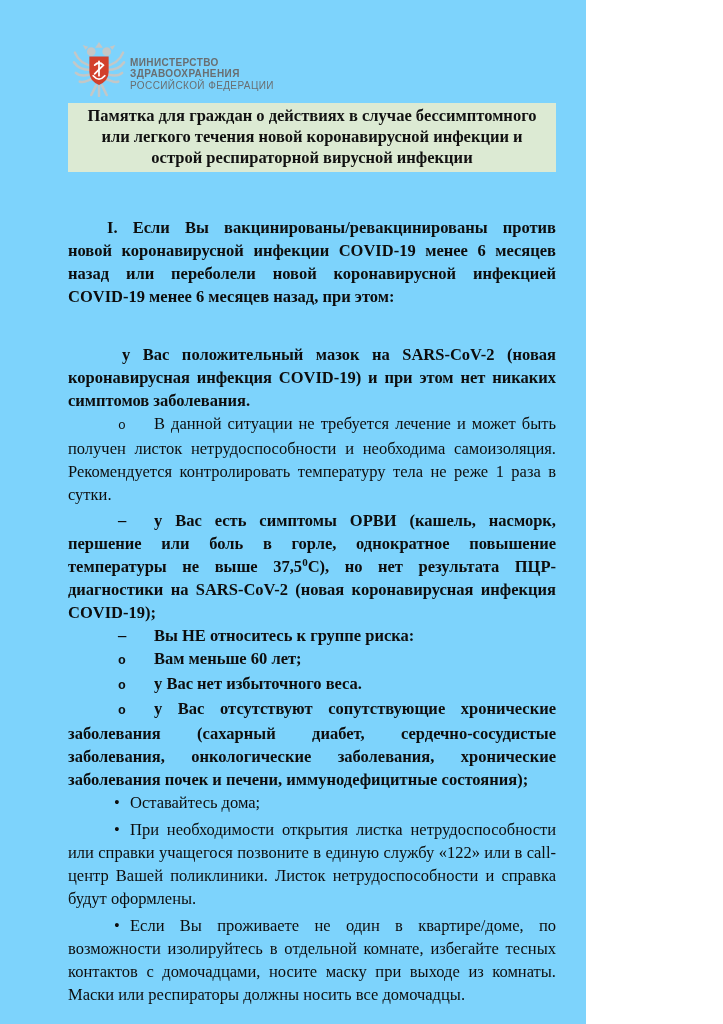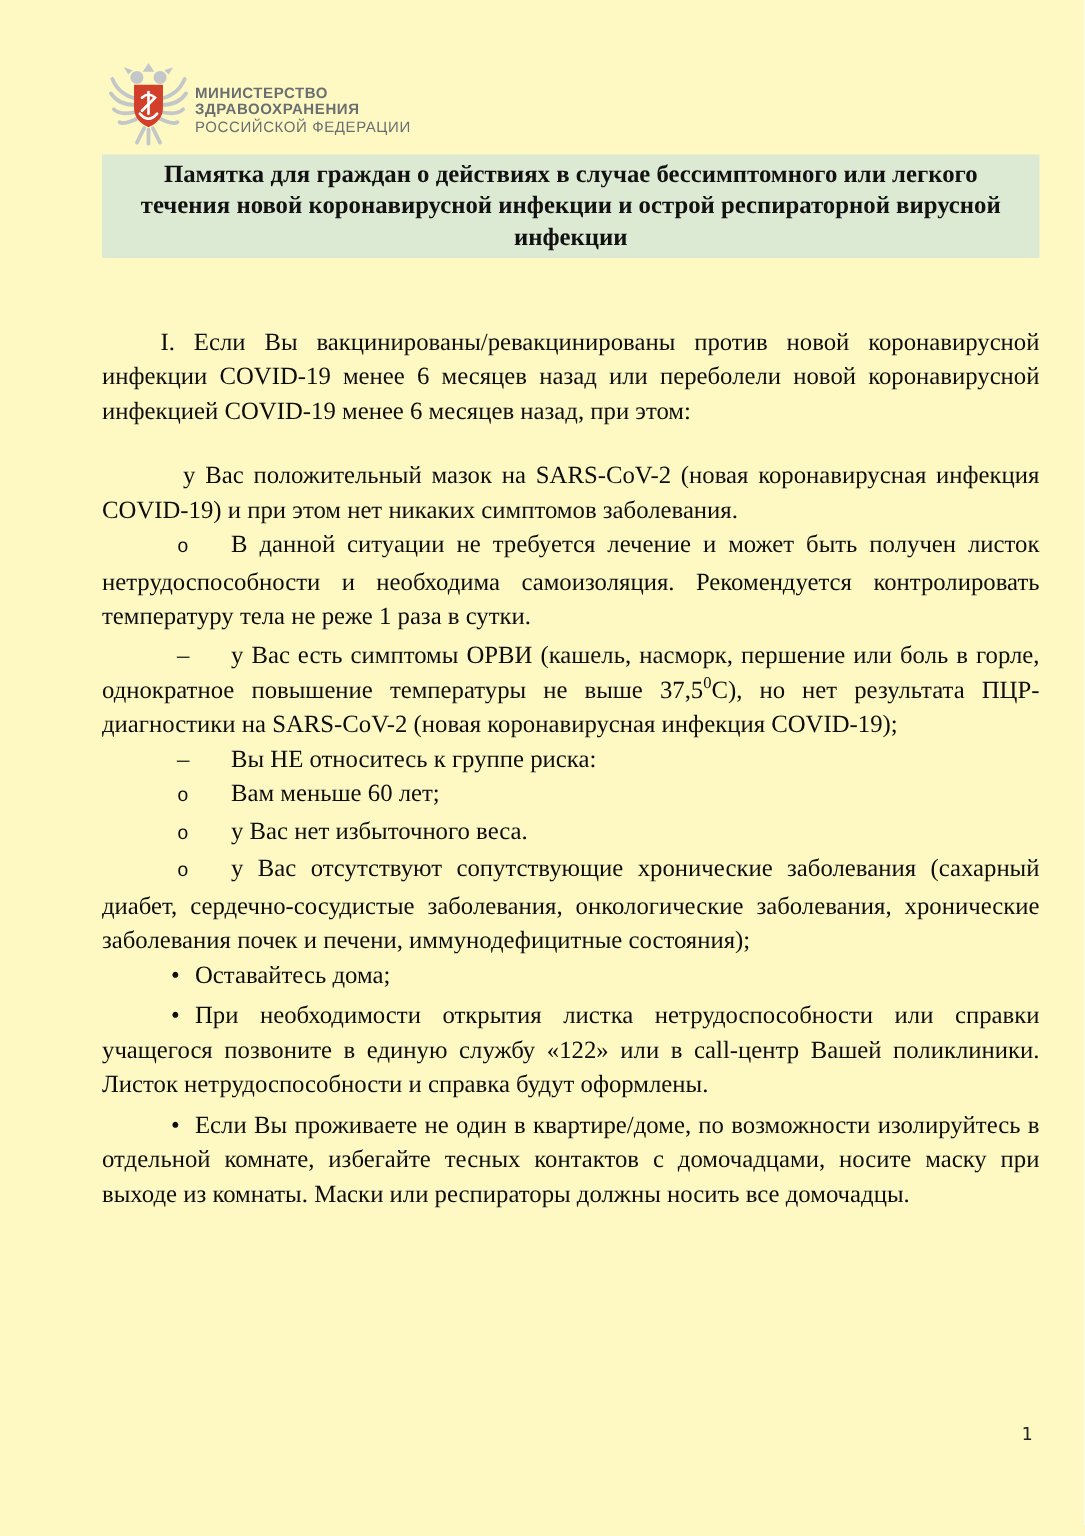--- a/index.html
+++ b/index.html
@@ -1,21 +1,21 @@
 <!DOCTYPE html>
 <html lang="ru"><head>
 <meta charset="utf-8">
 <style>
   * { margin: 0; padding: 0; box-sizing: border-box; }
   html, body { background: #ffffff; }
   .page {
     position: relative;
-    width: 723px;
+    width: 586px;
     height: 1024px;
-    background: #fef9c3;
+    background: #7dd3fc;
     overflow: hidden;
     padding: 43px 30px 0 68px;
     font-family: "Liberation Serif", "DejaVu Serif", serif;
     color: #0d0d0d;
   }
 
   
   .logo-row {
     display: flex;
     align-items: center;
@@ -42,25 +42,25 @@
     font-weight: bold;
     font-size: 16.5px;
     line-height: 21px;
     padding: 2px 10px 4px;
     color: #111;
   }
 
   
   .body-text { font-size: 16.5px; line-height: 23px; text-align: justify; }
   .body-text p { text-align: justify; }
-  .bold { font-weight: normal; }
+  .bold { font-weight: bold; }
 
   .p-intro    { margin-top: 44px; text-indent: 39px; }
   .p-indent54 { text-indent: 54px; }
-  .mt19 { margin-top: 20px; }
+  .mt19 { margin-top: 35px; }
   .mt21 { margin-top: 3px; }
   .mt4  { margin-top: 4px; }
 
   
   .li   { text-indent: 50px; }
   .mk   { display: inline-block; text-indent: 0; }
   .mk-dash   { width: 36px; }
   .mk-circle { width: 36px; font-family: "Liberation Mono", "DejaVu Sans Mono", monospace; font-size: 13px; }
   .b-item { text-indent: 46px; }
   .mk-bullet { width: 16px; }

